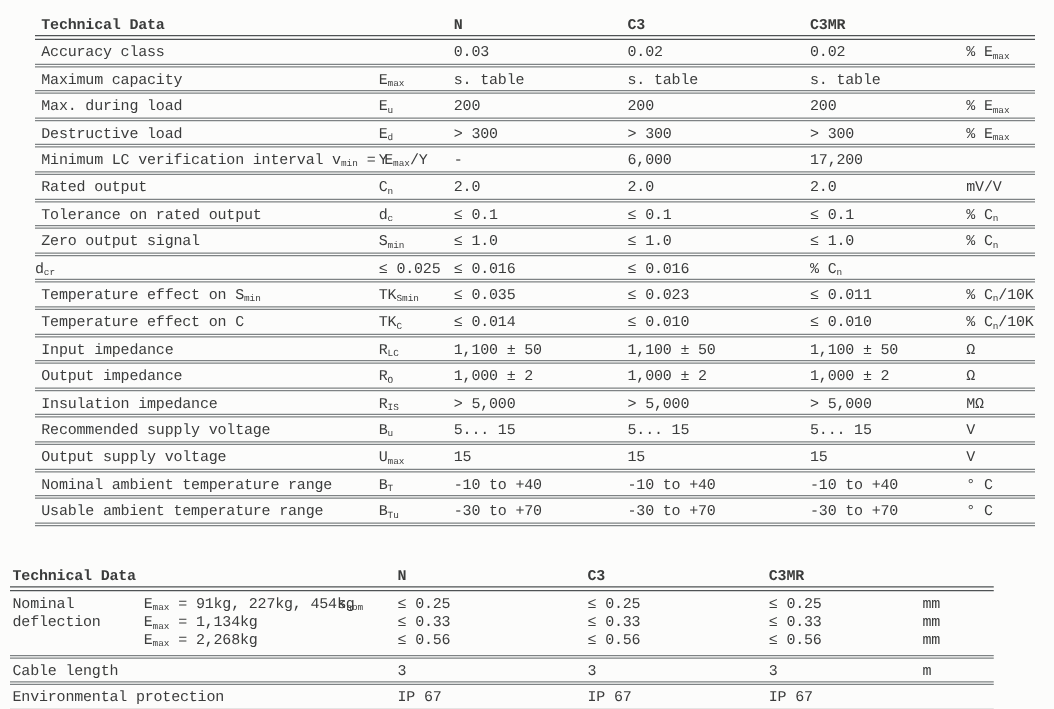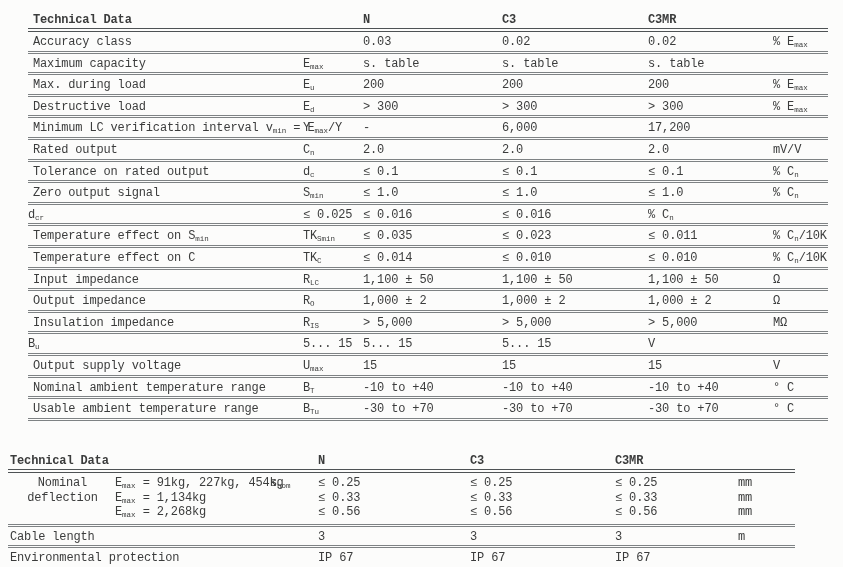--- a/index.html
+++ b/index.html
@@ -185,20 +185,21 @@
         <div class="t-row">
           <div class="cell first">Insulation impedance</div>
           <div class="cell">R<sub>IS</sub></div>
           <div class="cell">&gt; 5,000</div>
           <div class="cell">&gt; 5,000</div>
           <div class="cell">&gt; 5,000</div>
           <div class="cell">MΩ</div>
         </div>
 
         <div class="t-row">
+          <div class="cell first">Recommended supply voltage</div>
           <div class="cell">B<sub>u</sub></div>
           <div class="cell">5... 15</div>
           <div class="cell">5... 15</div>
           <div class="cell">5... 15</div>
           <div class="cell">V</div>
         </div>
 
         <div class="t-row">
           <div class="cell first">Output supply voltage</div>
           <div class="cell">U<sub>max</sub></div>
@@ -231,21 +232,21 @@
   <section class="bt">
     <div class="t-row t-header">
       <div class="cell first span3">Technical Data</div>
       <div class="cell">N</div>
       <div class="cell">C3</div>
       <div class="cell">C3MR</div>
       <div class="cell"></div>
     </div>
 
     <div class="t-row nominal-row">
-      <div class="cell first line" style="white-space:normal;text-align:center;">Nominal deflection</div>
+      <div class="cell first line" style="white-space:normal;">Nominal deflection</div>
       <div class="cell">
 
       <div class="line">E<sub>max</sub> = 91kg, 227kg, 454kg</div>
           <div class="line">E<sub>max</sub> = 1,134kg</div>
           <div class="line">E<sub>max</sub> = 2,268kg</div>
         </div>
       <div class="cell line">s<sub>nom</sub></div>
       <div class="cell">
 
       <div class="line">≤ 0.25</div>

